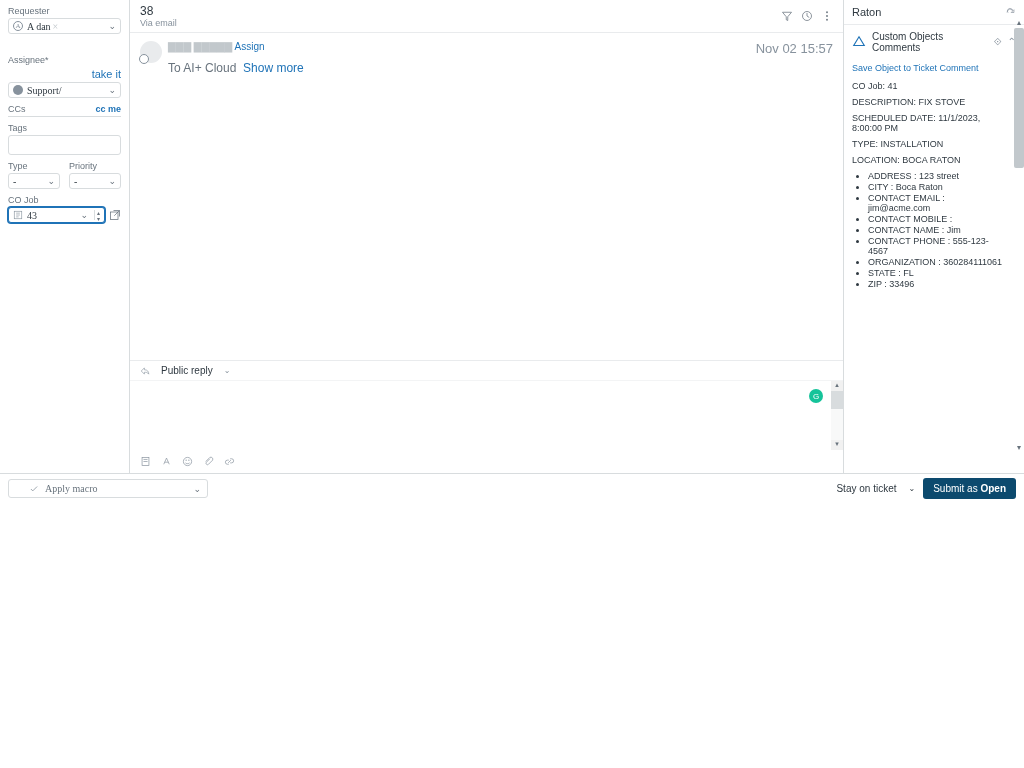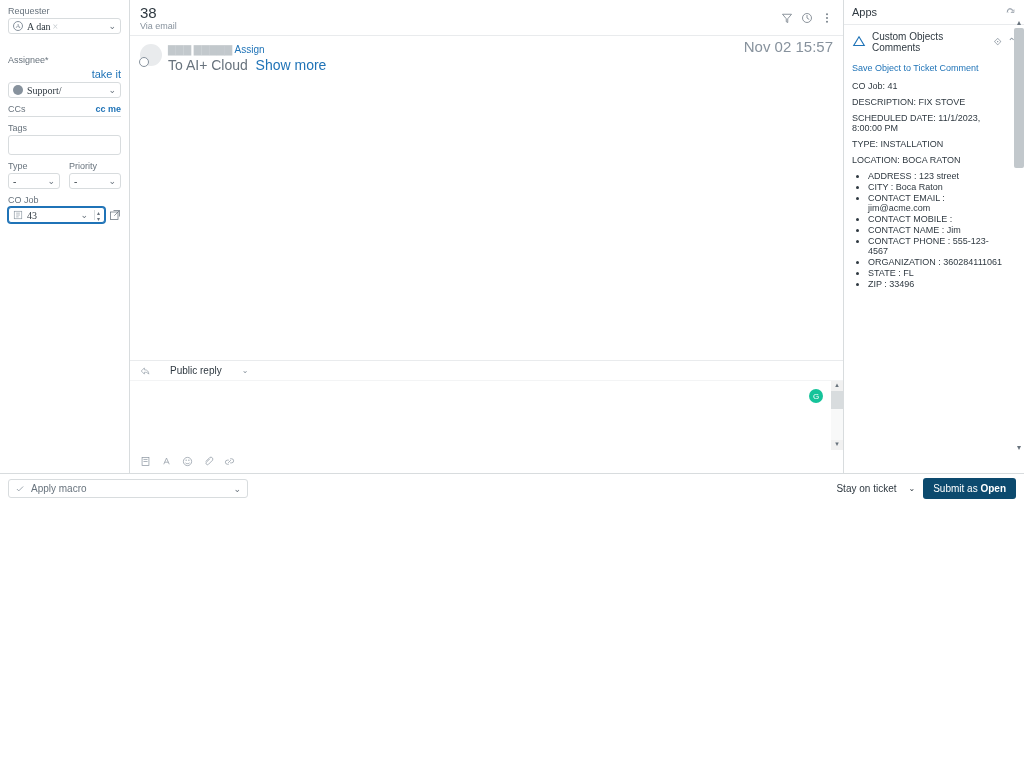--- a/index.html
+++ b/index.html
@@ -23,36 +23,36 @@
   .ccs-row { display:flex; justify-content: space-between; align-items:center; border-bottom:1px solid #d8dcde; font-size:9px; color:#68737d; padding-bottom:2px;}
   .ccs-row .link { color:#1f73b7;font-weight:bold; }
   .co-row { display:flex; align-items:center; gap:4px;}
   .co-row .dropdown { flex:1;}
   .lookup-ic { width:12px; height:12px; color:#68737d;}
 
   
   .center { flex:1; display:flex; flex-direction:column; border-right:1px solid #d8dcde;}
   .c-head { display:flex; justify-content:space-between; padding:4px 10px; border-bottom:1px solid #e9ebed;}
   .c-head .title-area { display:flex; flex-direction:column;}
-  .c-head .tnum { font-size:15px; color:#2f3941;}
+  .c-head .tnum { font-size:12px; color:#2f3941;}
   .c-head .via { font-size:9px; color:#87929d;}
   .c-head .actions { display:flex; gap:8px; align-items:center; color:#68737d;}
   .c-head .ic { width:12px; height:12px; cursor:pointer;}
   .convo { flex:1; padding: 8px 10px; position:relative;}
   .msg { display:flex; gap:6px;}
   .avatar { width:22px; height:22px; border-radius:50%; background:#e9ebed; position:relative;}
   .avatar::after { content:""; position:absolute; left:-1px; bottom:-1px; width:8px; height:8px; border-radius:50%; background:#fff; border:1px solid #87929d;}
   .msg-body .line1 { color:#c2c8cc; font-size:10px;}
   .msg-body .assign { color:#1f73b7; font-size:10px; cursor:pointer;}
-  .msg-body .line2 { font-size:14px; color:#68737d; margin-top:2px;}
+  .msg-body .line2 { font-size:12px; color:#68737d; margin-top:9px;}
   .msg-body .show-more { color:#1f73b7; cursor:pointer;}
-  .ts { position:absolute; right:10px; top:2px; font-size:15px; color:#87929d;}
+  .ts { position:absolute; right:10px; top:8px; font-size:13px; color:#87929d;}
 
   .reply { border-top:1px solid #e9ebed; display:flex; flex-direction:column;}
-  .reply-head { padding: 4px 10px; display:flex; align-items:center; gap:20px; font-size:10px; color:#2f3941;}
+  .reply-head { padding: 4px 10px; display:flex; align-items:center; gap:11px; font-size:10px; color:#2f3941;}
   .reply-head .rchev{ font-size:8px; color:#87929d;}
   .reply-area { flex:1; min-height:70px; position:relative; border-top:1px solid #f3f4f5;}
   .gram { position:absolute; right:20px; top:8px; width:14px; height:14px; border-radius:50%; background:#15c39a; color:#fff; font-size:8px; display:flex; align-items:center; justify-content:center;}
   .reply-scroll { position:absolute; right:0; top:0; bottom:0; width:12px; background:#f8f9f9;}
   .reply-scroll .thumb { background:#d8dcde; width:100%; height:18px;}
   .reply-scroll .btn { height:10px; width:100%; background:#f1f1f1; color:#68737d; font-size:7px; text-align:center;}
   .reply-tools { display:flex; gap:10px; padding:6px 10px; color:#87929d;}
   .reply-tools .ic { width:11px; height:11px; cursor:pointer;}
 
   
@@ -72,21 +72,21 @@
   .app-body li { margin-bottom:1px;}
   .r-scroll { position:absolute; right:0; top:28px; bottom:0; width:10px;}
   .r-scroll .track { position:absolute; left:0; right:0; top:0; bottom:0;}
   .r-scroll .thumb { position:absolute; left:0; right:0; top:0; height:140px; background:#c2c8cc; border-radius:2px;}
   .r-scroll .ar { position:absolute; left:0; right:0; height:10px; color:#68737d; font-size:8px; text-align:center;}
   .r-scroll .up { top:-10px;}
   .r-scroll .dn { bottom:20px;}
 
   
   .footer { display:flex; align-items:center; padding:4px 8px; width:1024px; justify-content:space-between;}
-  .macro { width:240px; border:1px solid #d8dcde; border-radius:3px; padding:3px 6px; display:flex; align-items:center; gap:6px; font-size:10px; color:#68737d; position:relative;}
+  .macro { width:200px; border:1px solid #d8dcde; border-radius:3px; padding:3px 20px; display:flex; align-items:center; gap:6px; font-size:10px; color:#68737d; position:relative;font-family:Liberation Serif, serif;}
   .macro .chev { position:absolute; right:6px; font-size:9px;}
   .footer-right { display:flex; align-items:center; gap:8px;}
   .stay { font-size:10px; color:#2f3941; display:flex; align-items:center; gap:12px;}
   .submit { background:#0c4a6e; color:#fff; padding:5px 10px; font-size:10px; border-radius:3px; cursor:pointer;}
   .submit b { font-weight:600;}
 
   svg { flex-shrink:0;}
   .spinner-ctrl { display:flex; flex-direction:column; border-left:1px solid #d8dcde; margin-left:auto;}
   .spinner-ctrl span { font-size:6px; line-height:6px; padding:0 2px; color:#68737d;}
 </style>
@@ -244,21 +244,21 @@
           </svg>
         <svg class="ic" viewBox="0 0 16 16">
             <path d="M6 10l4-4M7 12l-2 0a3 3 0 010-6h2M9 4h2a3 3 0 010 6h-2" fill="none" stroke="currentColor"></path>
           </svg>
       </div>
     </div>
   </div>
 
   <div class="right">
     <div class="r-head">
-      <span>Apps</span>
+      <span>Raton</span>
       <svg class="ic" viewBox="0 0 16 16">
           <path d="M3 8a5 5 0 019-3l1-1v4h-4l1.5-1.5A3.5 3.5 0 104.5 8" fill="none" stroke="currentColor"></path>
         </svg>
     </div>
     <div class="app-card">
       <div class="app-title">
         <svg class="appicon" viewBox="0 0 16 16">
             <path d="M8 2l6 10H2z" fill="none" stroke="currentColor" stroke-width="1.3"></path>
           </svg>
         <span class="name">Custom Objects Comments</span>

